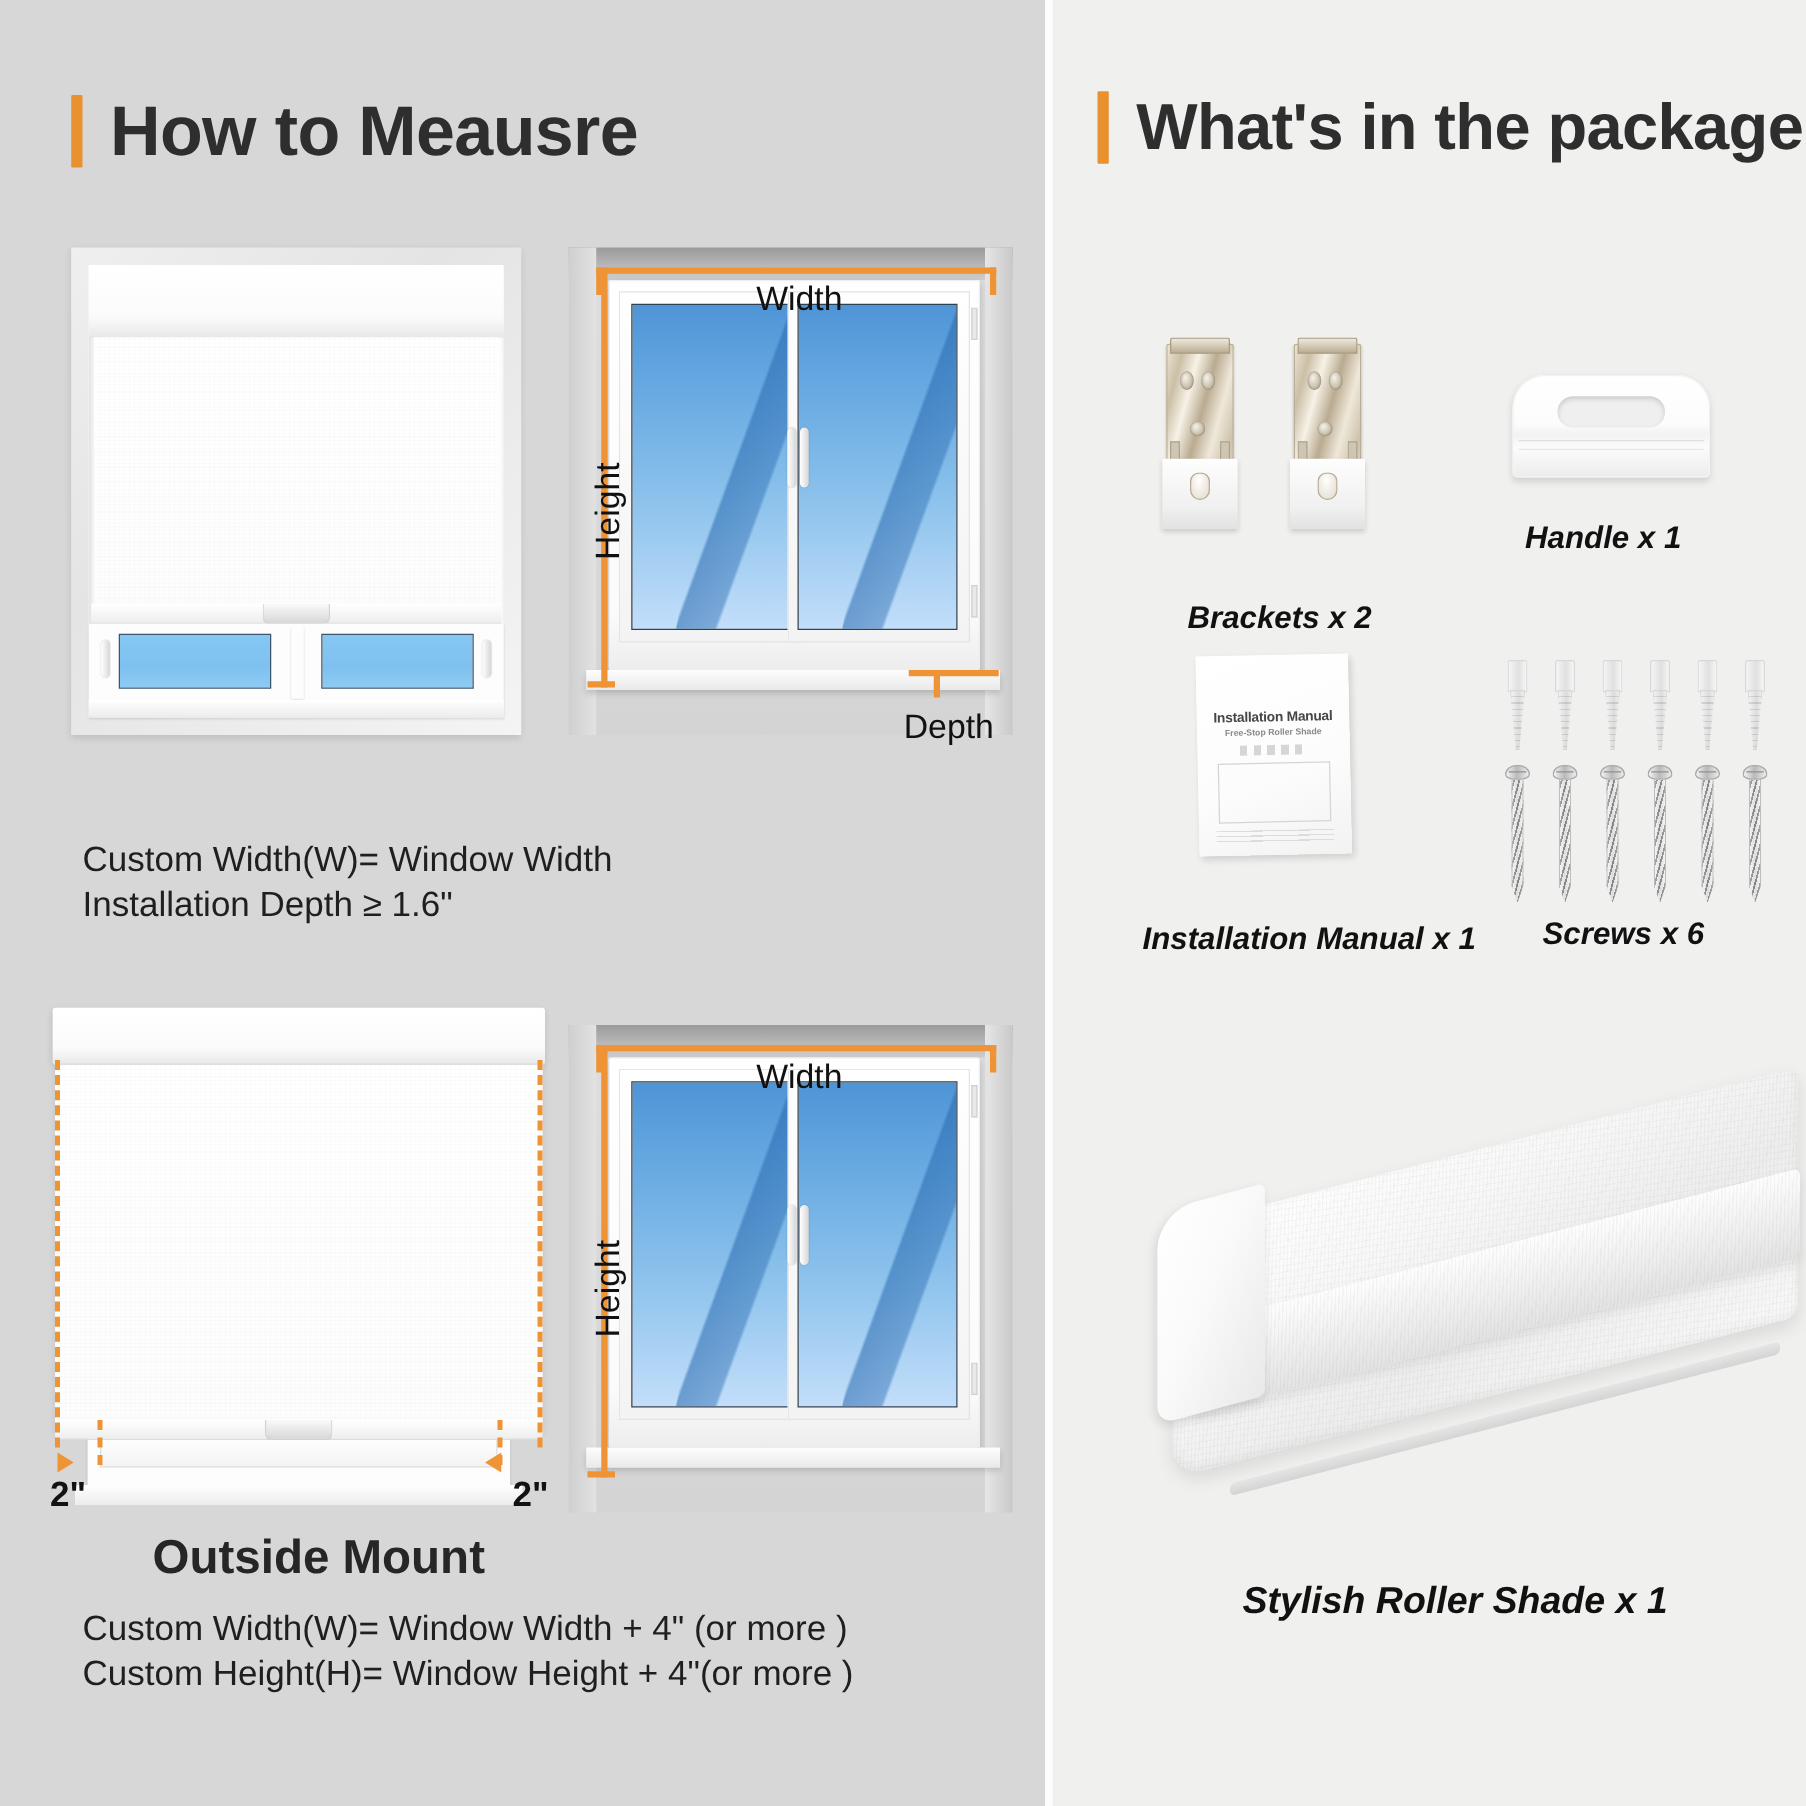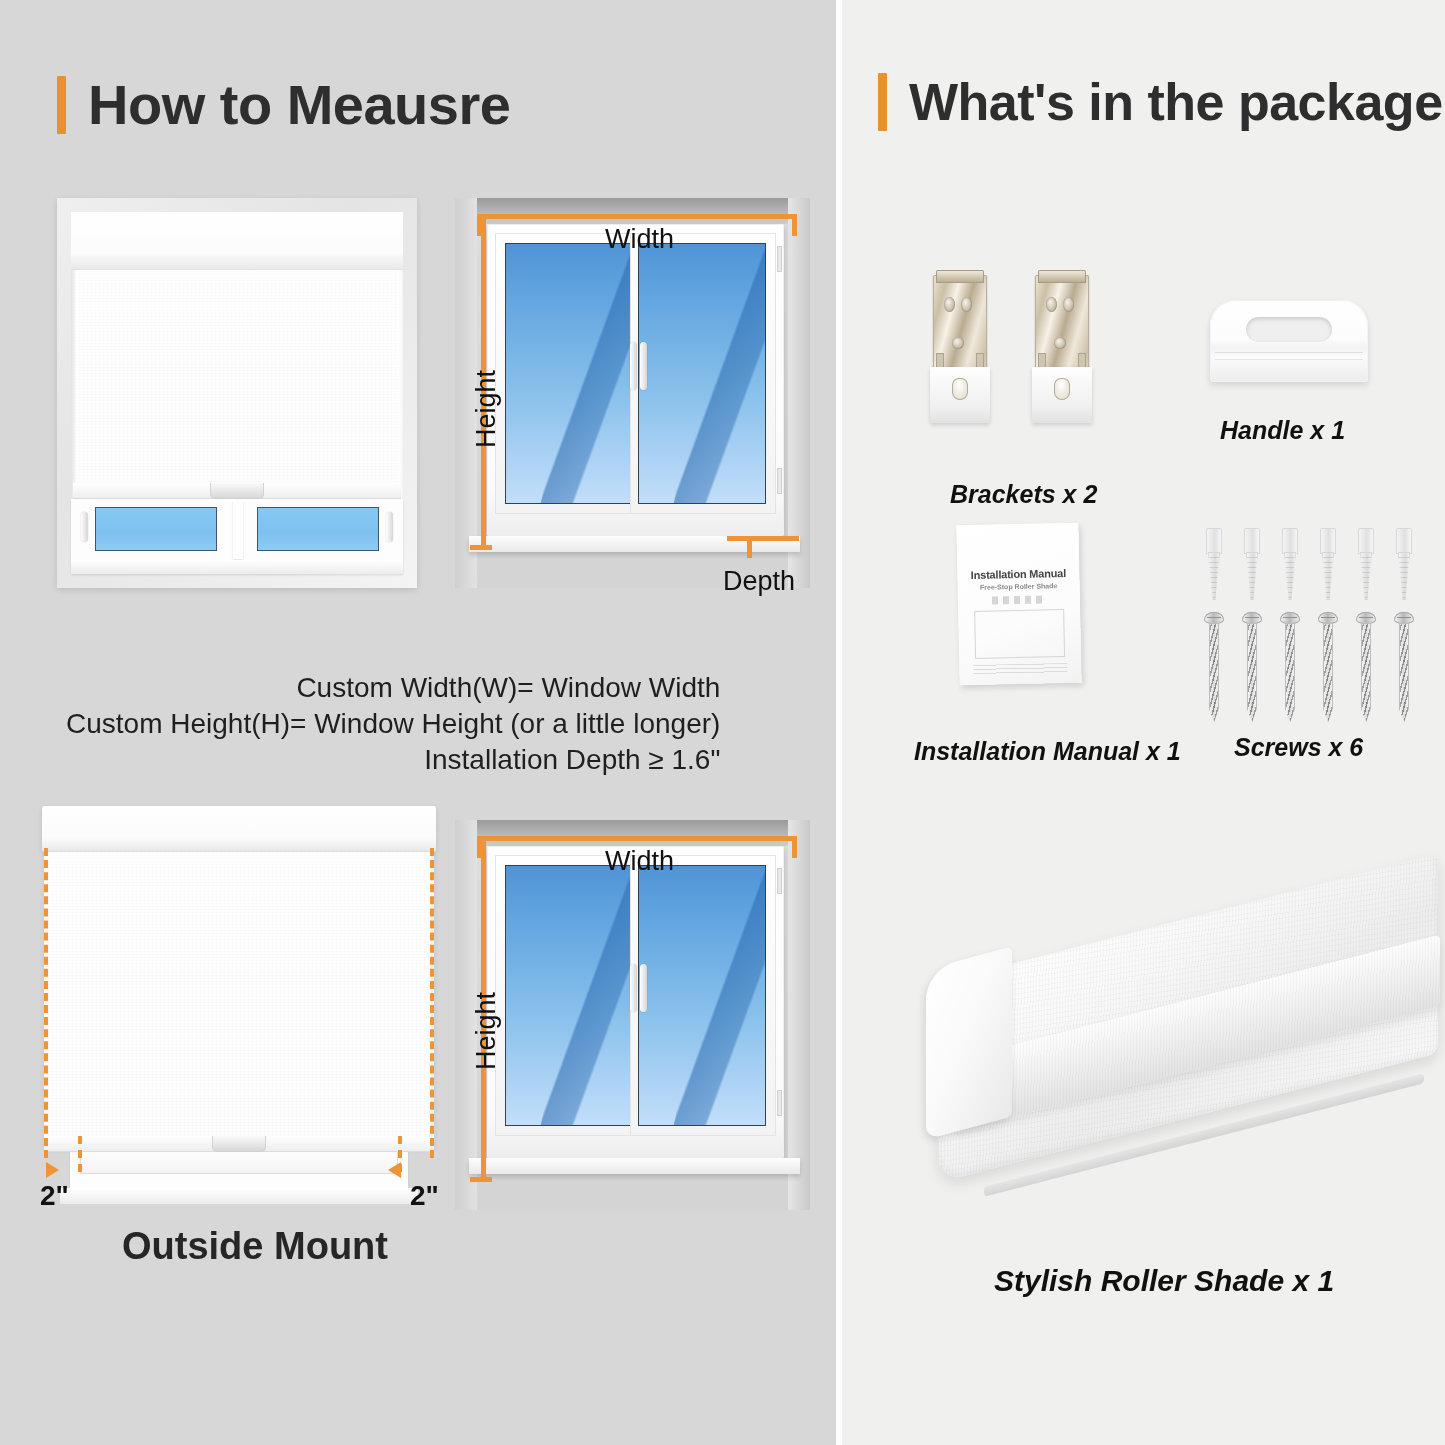--- a/index.html
+++ b/index.html
@@ -23,21 +23,21 @@
   .head-left  { left: 57px; top: 72px; }
   .head-right { left: 36px; top: 72px; }
   .head-right .txt { font-size: 52px; }
 
   
   .mount-title {
     position: absolute; font-size: 38px; font-weight: bold; color: #262626;
     white-space: nowrap;
   }
   .mount-lines { position: absolute; font-size: 28px; color: #1f1f1f; line-height: 1.28; }
-  .mount-lines div { white-space: nowrap; text-align: right; }
+  .mount-lines div { white-space: nowrap; }
 
   
   .shade-frame {
     position: absolute;
     background: linear-gradient(135deg,#efefef 0%,#e4e4e4 40%,#f4f4f4 100%);
     box-shadow: 0 2px 6px rgba(0,0,0,.12);
   }
   .frame-inner {
     position: absolute; inset: 14px;
     background: #ffffff;
@@ -374,21 +374,20 @@
       <div class="orng-h" style="left:272px; top:338px; width:72px;"></div>
       <div class="orng-v" style="left:292px; top:338px; height:22px;"></div>
 
       <span class="mlabel" style="left:150px; top:26px;">Width</span>
       <span class="mlabel vert" style="left:16px; top:250px;">Height</span>
       <span class="mlabel" style="left:268px; top:368px;">Depth</span>
     </div>
 
     <div class="mount-lines" style="left:66px; top:670px;">
       <div>Custom Width(W)= Window Width</div>
-      <div>Custom Height(H)= Window Height (or a little longer)</div>
       <div>Installation Depth ≥ 1.6"</div>
     </div>
 
     <div style="position:absolute; left:24px; top:806px; width:430px; height:400px;">
 
       <div class="sash-white" style="left:46px; right:46px; top:330px; height:56px; border-radius:2px;"></div>
       <div class="glass-strip" style="left:56px; right:56px; top:342px; height:26px; background:linear-gradient(180deg,#ffffff,#f3f3f3); border-color:#dcdcdc;"></div>
       <div class="sill-white" style="left:36px; right:36px; top:382px; height:16px;"></div>
 
       <div class="cassette" style="position:absolute; left:18px; right:18px; top:0; height:46px; border-radius:3px; box-shadow:0 2px 5px rgba(0,0,0,.12);"></div>
@@ -431,20 +430,24 @@
       <div class="orng-cap-v" style="left:22px; top:16px;"></div>
       <div class="orng-cap-v" style="left:337px; top:16px;"></div>
       <div class="orng-v" style="left:26px; top:16px; height:346px;"></div>
       <div class="orng-cap-h" style="left:15px; top:357px;"></div>
 
       <span class="mlabel" style="left:150px; top:26px;">Width</span>
       <span class="mlabel vert" style="left:16px; top:250px;">Height</span>
     </div>
 
     <div class="mount-title" style="left:122px; top:1225px;">Outside Mount</div>
+    <div class="mount-lines" style="left:66px; top:1285px;">
+      <div>Custom Width(W)= Window Width + 4" (or more )</div>
+      <div>Custom Height(H)= Window Height + 4"(or more )</div>
+    </div>
   </div>
 
   <div class="panel-div"></div>
 
   <div class="panel-right">
 
     <div class="head head-right">
       <span class="bar"></span>
       <span class="txt">What's in the package</span>
     </div>

